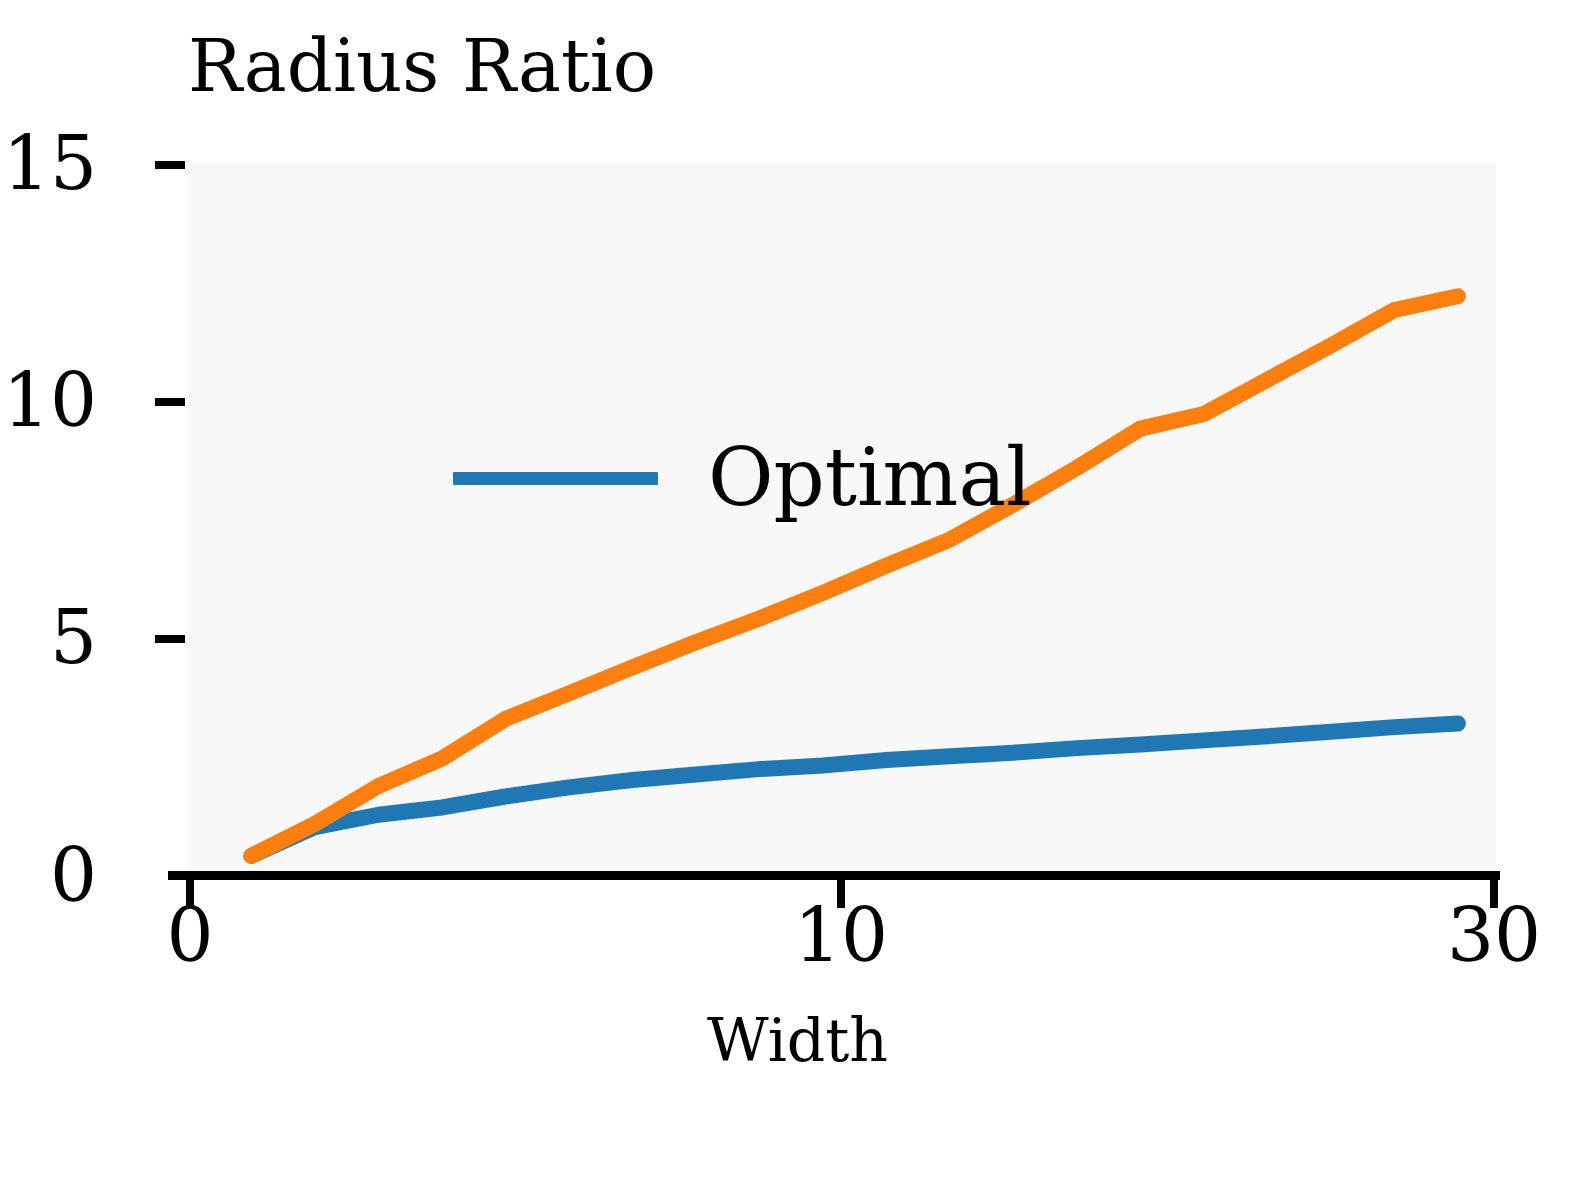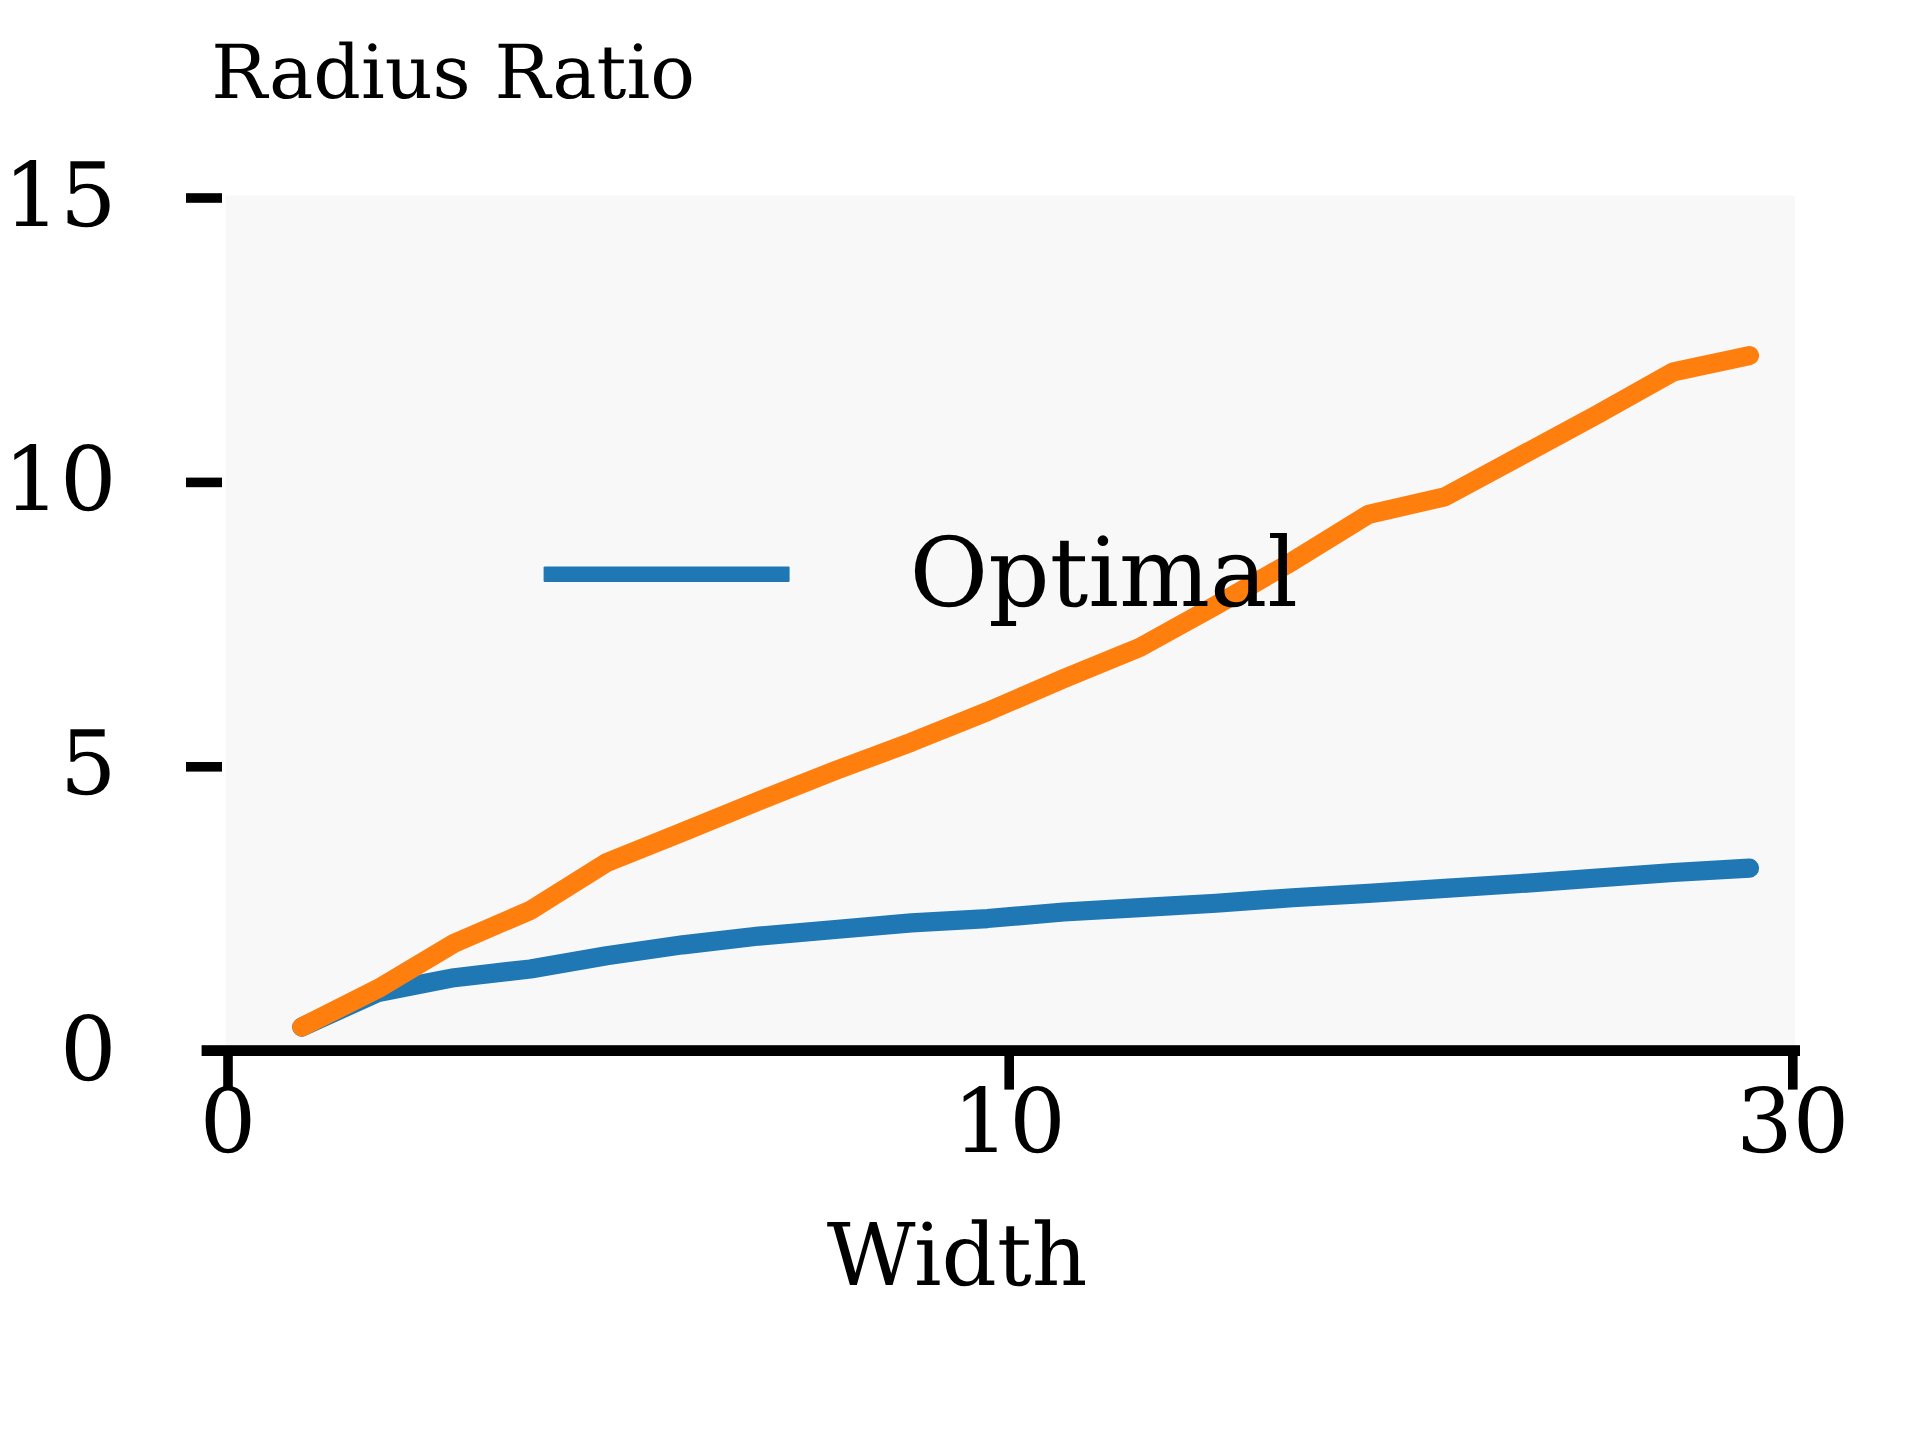--- a/index.html
+++ b/index.html
@@ -15,23 +15,23 @@
   }
   #figure {
     position: relative;
     width: 1595px;
     height: 1193px;
     background: #ffffff;
   }
   
   #chart-title {
     position: absolute;
-    left: 176px;
+    left: 188px;
     top: 30px;
-    font-size: 62px;
+    font-size: 72px;
     line-height: 1;
     color: #000000;
     white-space: nowrap;
     letter-spacing: 0px;
   }
   
   #plot-area {
     position: absolute;
     left: 188px;
     top: 163px;
@@ -91,21 +91,21 @@
     background: #000000;
     transform: translateX(-50%);
   }
   
   #x-axis-label {
     position: absolute;
     left: 0;
     top: 1010px;
     width: 1595px;
     text-align: center;
-    font-size: 72px;
+    font-size: 60px;
     line-height: 1;
     color: #000000;
   }
   
   #legend {
     position: absolute;
     left: 265px;
     top: 250px;
     width: 700px;
   }
@@ -114,21 +114,21 @@
     align-items: center;
     height: 130px;
   }
   .legend-swatch {
     width: 205px;
     height: 13px;
     border-radius: 1px;
     flex: 0 0 auto;
   }
   .legend-label {
-    margin-left: 100px;
+    margin-left: 50px;
     font-size: 80px;
     line-height: 1;
     color: #000000;
     white-space: nowrap;
   }
 </style>
 </head>
 <body>
 
 <div id="figure">

